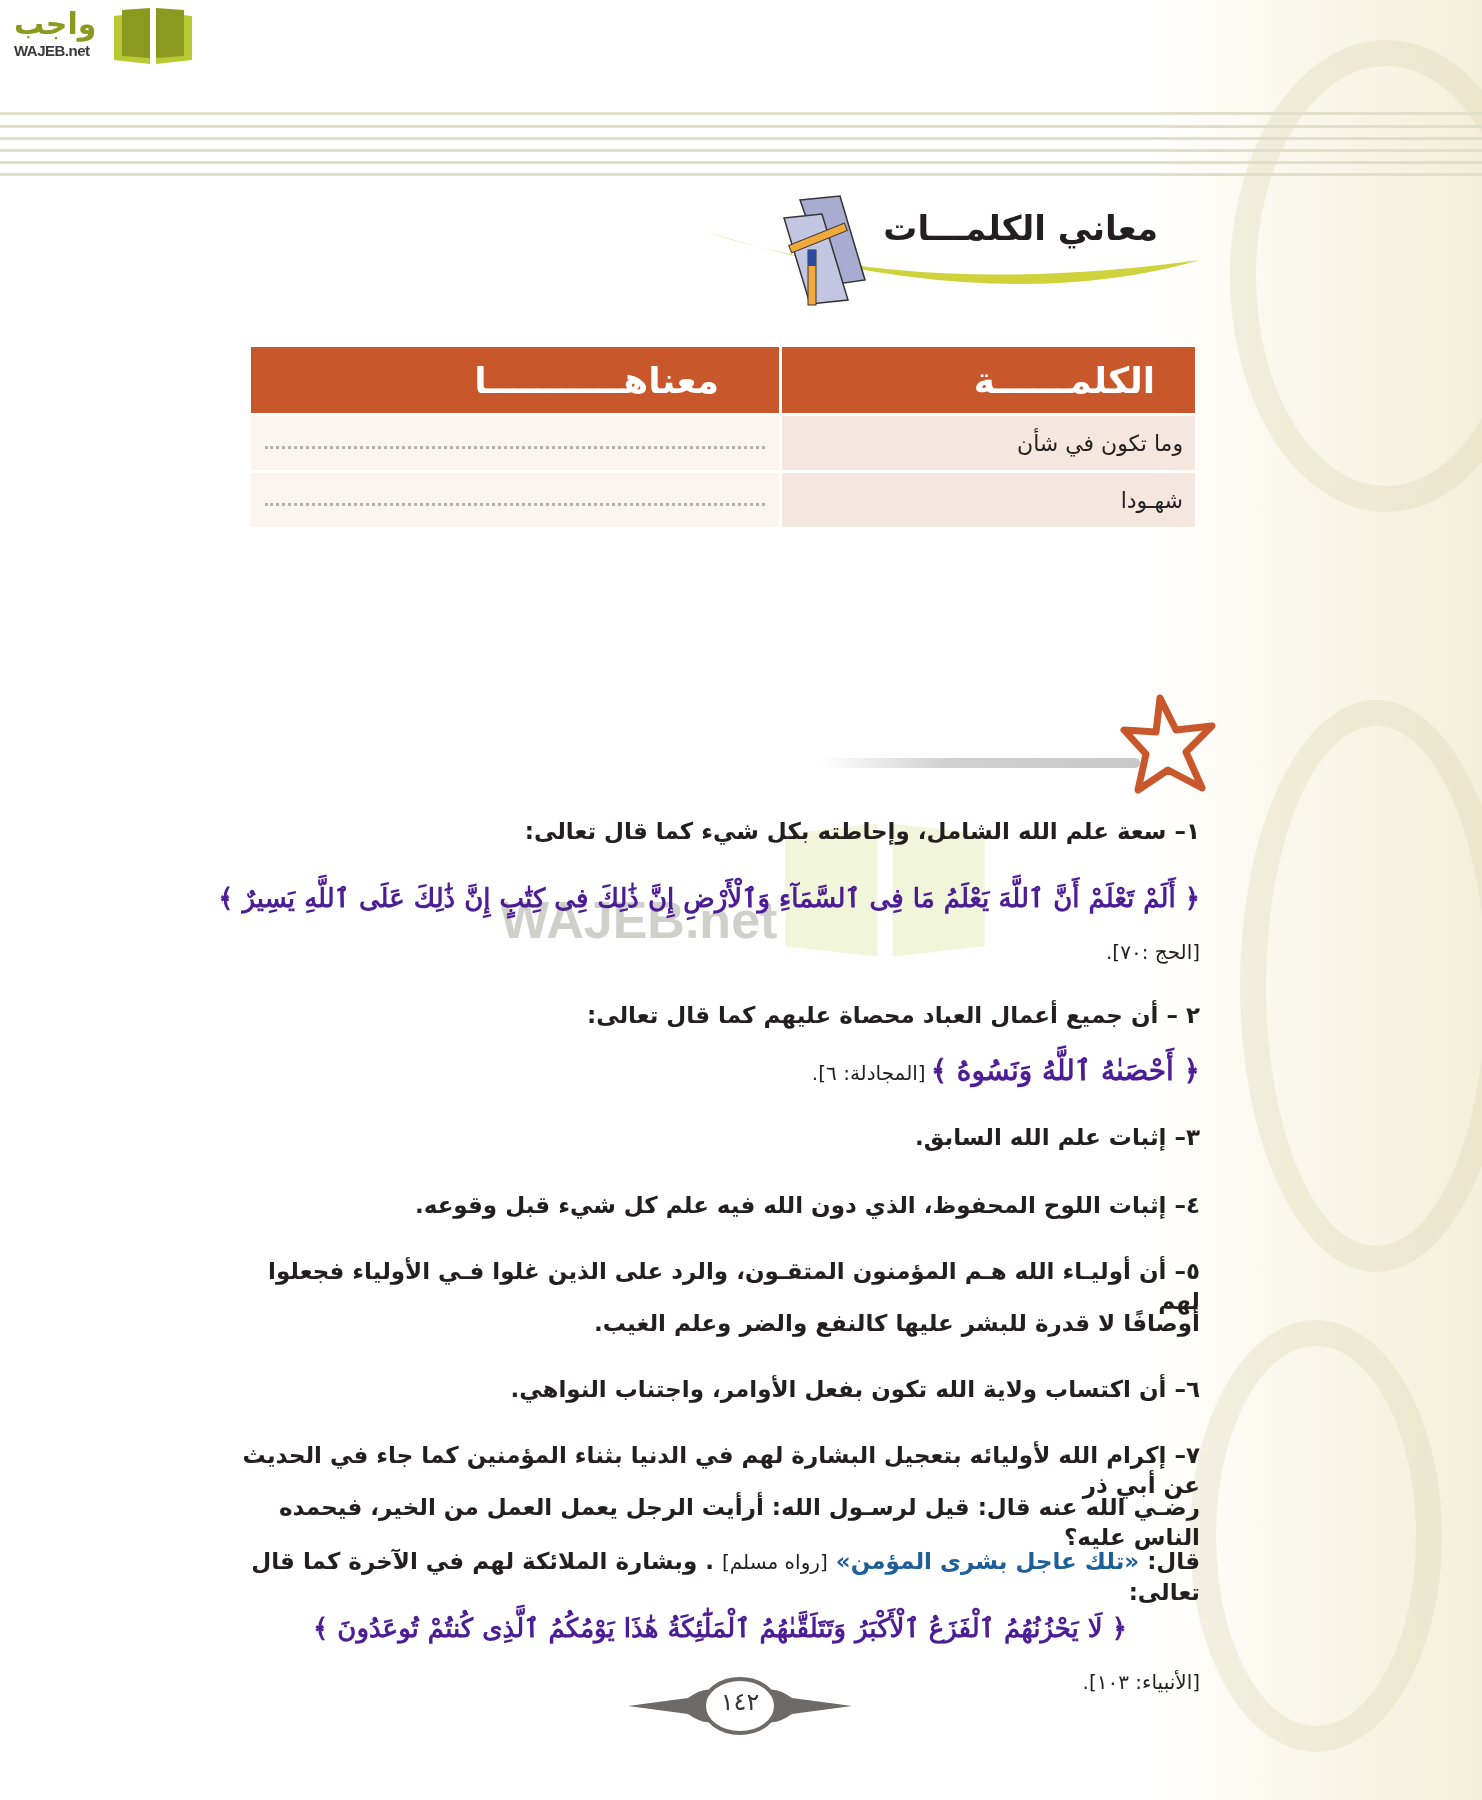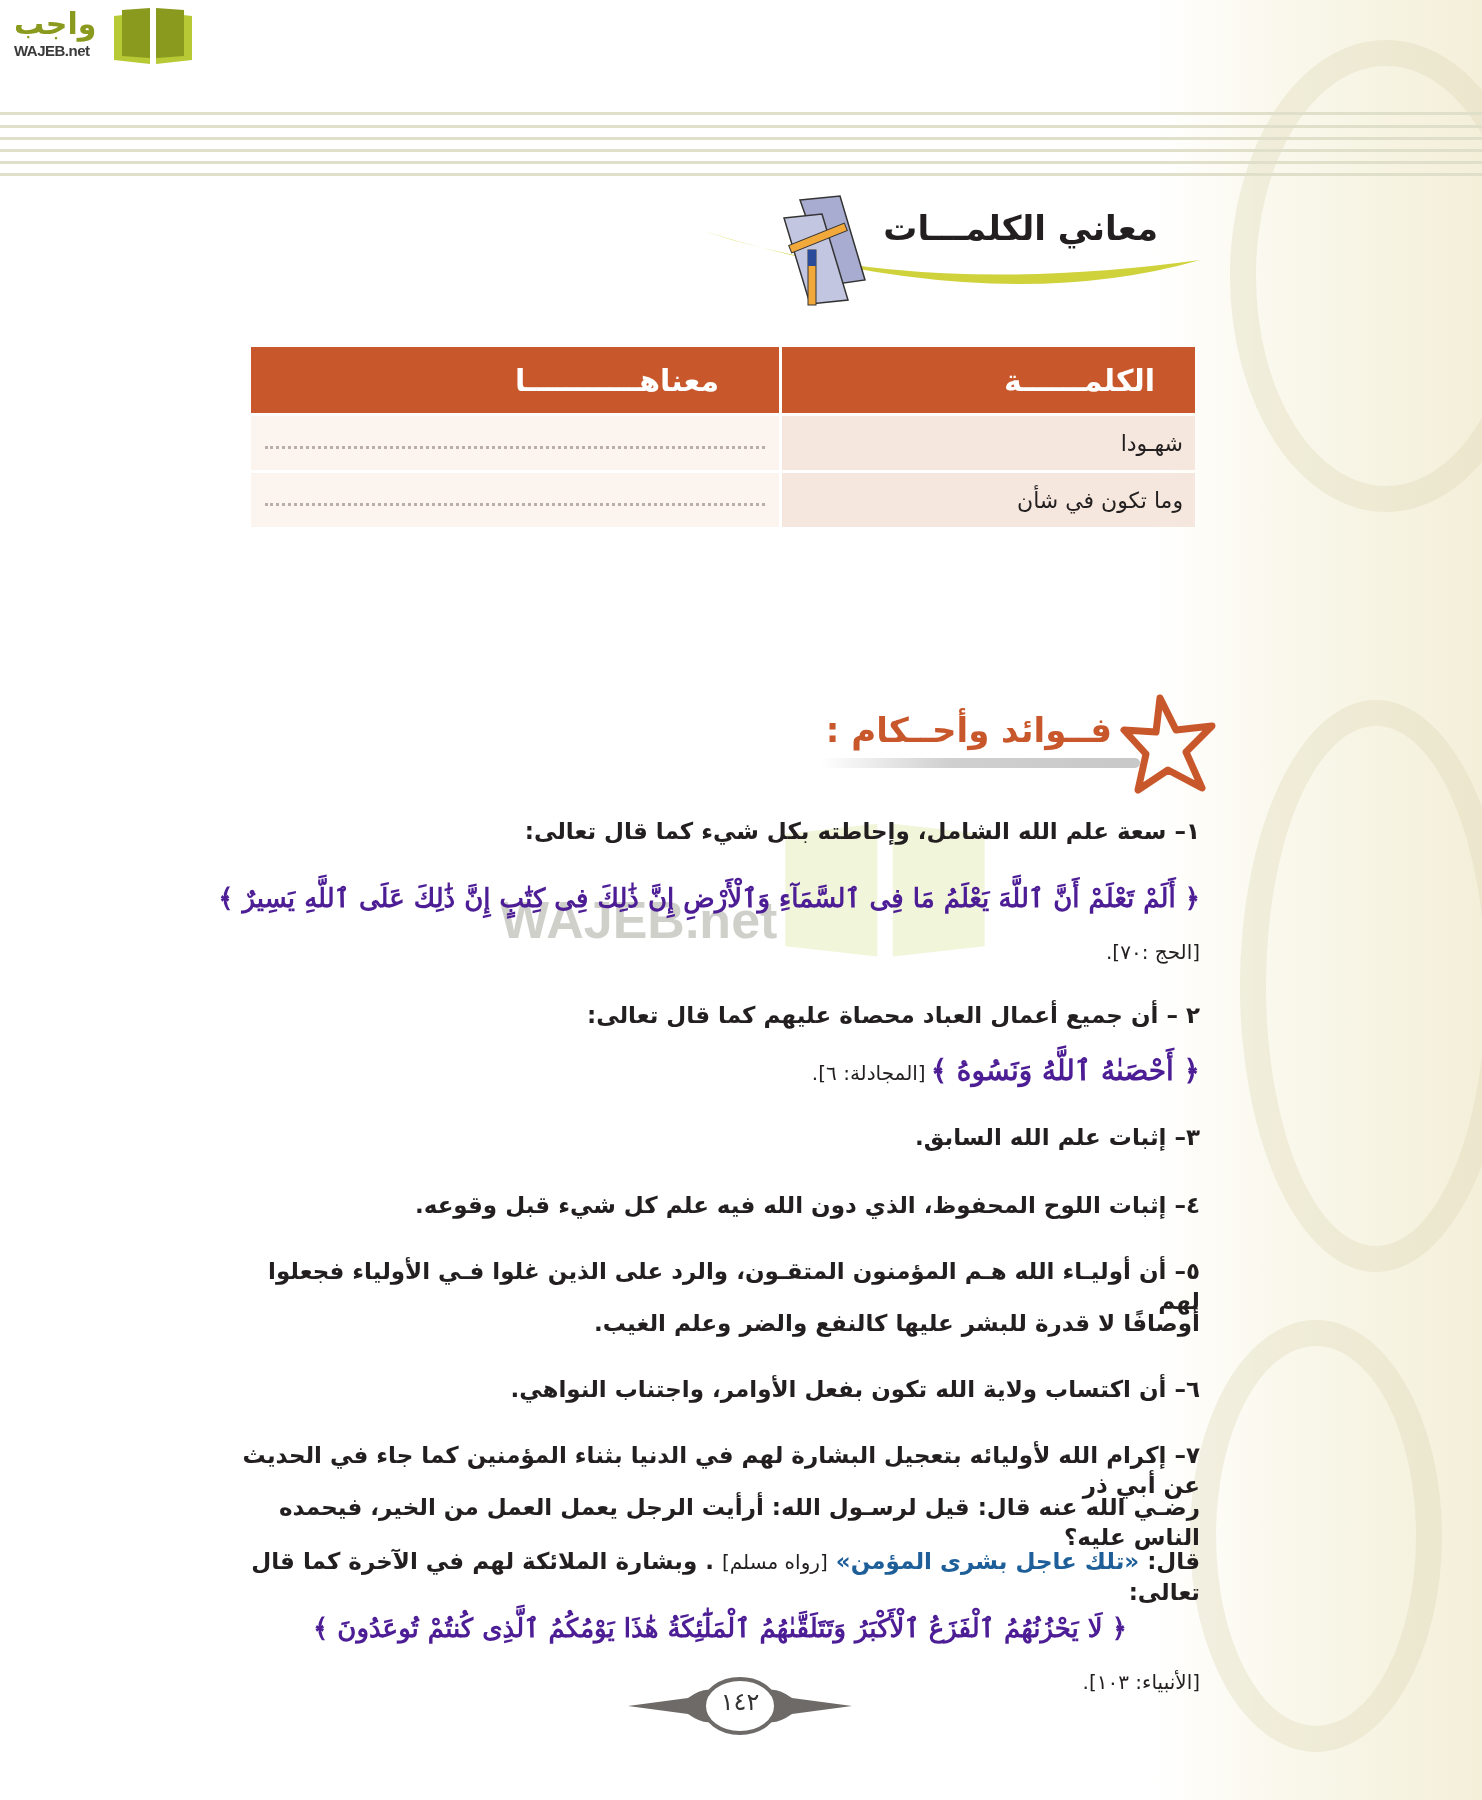--- a/index.html
+++ b/index.html
@@ -7,21 +7,21 @@
   .bg-right{position:absolute;right:0;top:0;width:330px;height:1800px;background:linear-gradient(90deg,rgba(255,255,255,0) 0%,#faf8ec 40%,#f3efd9 100%);}
   .bg-orn{position:absolute;border:26px solid rgba(222,214,180,0.35);border-radius:50%;}
   .logo{position:absolute;left:10px;top:6px;width:180px;height:60px;}
   .logo-text-ar{position:absolute;left:4px;top:0;font-size:30px;font-weight:bold;color:#8a9a1e;line-height:36px;}
   .logo-text-en{position:absolute;left:4px;top:36px;font-size:15px;font-weight:bold;color:#3a3a3a;font-family:"Liberation Sans",sans-serif;letter-spacing:-0.5px;}
   .logo-book{position:absolute;left:98px;top:0;width:90px;height:60px;}
   .rule{position:absolute;left:0;width:1482px;height:3px;background:#e0dfca;}
   .sec1{position:absolute;left:690px;top:190px;width:520px;height:120px;}
   .sec1-title{position:absolute;right:52px;top:18px;font-size:34px;font-weight:bold;color:#231f20;direction:rtl;}
   table.vocab{position:absolute;left:248px;top:344px;width:950px;border-collapse:separate;border-spacing:3px;direction:rtl;}
-  table.vocab th{background:#c9572c;color:#fff;font-size:30px;font-weight:bold;height:66px;text-align:right;padding:0 40px;}
+  table.vocab th{background:#c9572c;color:#fff;font-size:36px;font-weight:bold;height:66px;text-align:right;padding:0 40px;}
   table.vocab th.meaning{text-align:right;padding-right:60px;}
   table.vocab td{height:52px;font-size:22px;}
   table.vocab td.word{background:#f5e7dd;width:400px;padding-right:12px;text-align:right;}
   table.vocab td.blank{background:#fbf4ef;padding:0 14px;}
   .dots{border-bottom:3px dotted #b9aea8;height:0;margin-top:8px;}
   .sec2{position:absolute;left:820px;top:690px;width:400px;height:110px;}
   .sec2-title{position:absolute;right:108px;top:20px;font-size:34px;font-weight:bold;color:#c9572c;direction:rtl;}
   .sec2-bar{position:absolute;left:0;right:80px;top:68px;height:10px;background:linear-gradient(90deg,rgba(200,200,200,0) 0%,#d0d0d0 40%,#c8c8c8 100%);border-radius:5px;}
   .content{position:absolute;left:240px;width:960px;direction:rtl;text-align:right;}
   .p{font-size:23px;line-height:30px;font-weight:bold;color:#231f20;}
@@ -75,40 +75,39 @@
 
 <table class="vocab">
   <thead>
     <tr>
       <th>الكلمــــــة</th>
       <th class="meaning">معناهـــــــــــا</th>
     </tr>
   </thead>
   <tbody>
     <tr>
-      <td class="word">شهـودا</td>
+      <td class="word">وما تكون في شأن</td>
       <td class="blank">
           <div class="dots"></div>
         </td>
     </tr>
     <tr>
-      <td class="word">وما تكون في شأن</td>
+      <td class="word">شهـودا</td>
       <td class="blank">
           <div class="dots"></div>
         </td>
     </tr>
   </tbody>
 </table>
 
 <div class="sec2">
   <div class="sec2-bar"></div>
   <svg style="position:absolute;right:0;top:0;width:100px;height:110px" viewBox="0 0 100 110">
     <path d="M40 8 L56 40 L92 36 L66 62 L82 98 L48 80 L18 100 L26 64 L4 40 L36 42 Z" fill="none" stroke="#c9572c" stroke-width="7" stroke-linejoin="round"></path>
   </svg>
-  <div class="sec2-title">فــوائد وأحــكام :</div>
 </div>
 
 <svg class="watermark-book" viewBox="0 0 90 60">
   <path d="M6 10 L42 6 L42 58 L6 54 Z" fill="#b8c936"></path>
   <path d="M48 6 L84 10 L84 54 L48 58 Z" fill="#b8c936"></path>
 </svg>
 <div class="watermark">WAJEB.net</div>
 
 <div class="content p" style="top:816px">١– سعة علم الله الشامل، وإحاطته بكل شيء كما قال تعالى:</div>
 <div class="content quran" style="top:866px;text-align:center;white-space:nowrap;font-size:26px;">﴿ أَلَمْ تَعْلَمْ أَنَّ ٱللَّهَ يَعْلَمُ مَا فِى ٱلسَّمَآءِ وَٱلْأَرْضِ إِنَّ ذَٰلِكَ فِى كِتَٰبٍ إِنَّ ذَٰلِكَ عَلَى ٱللَّهِ يَسِيرٌ ﴾</div>

